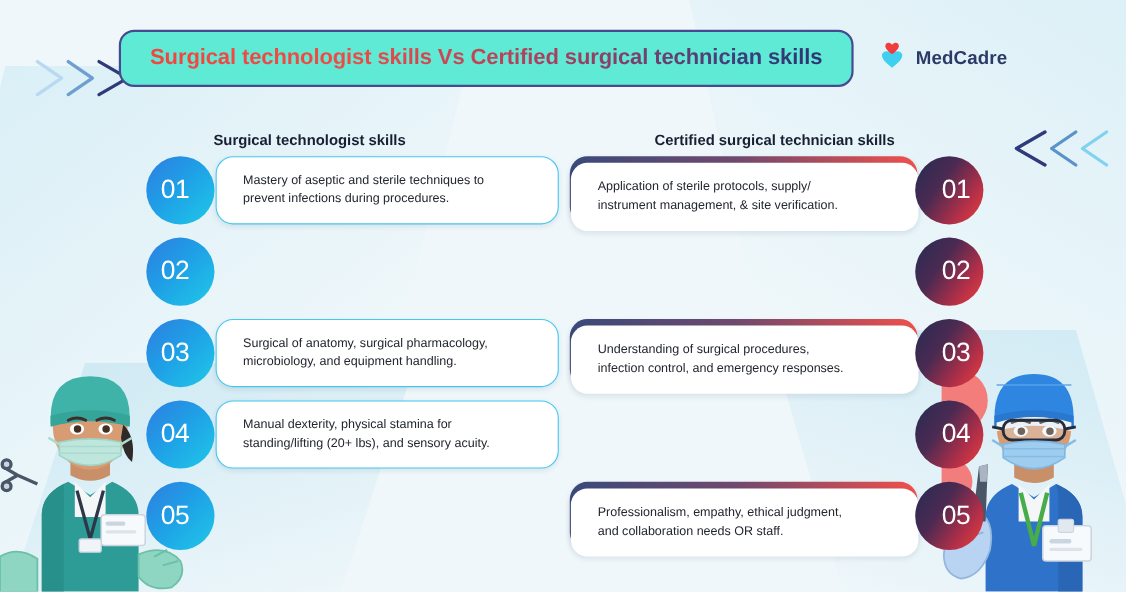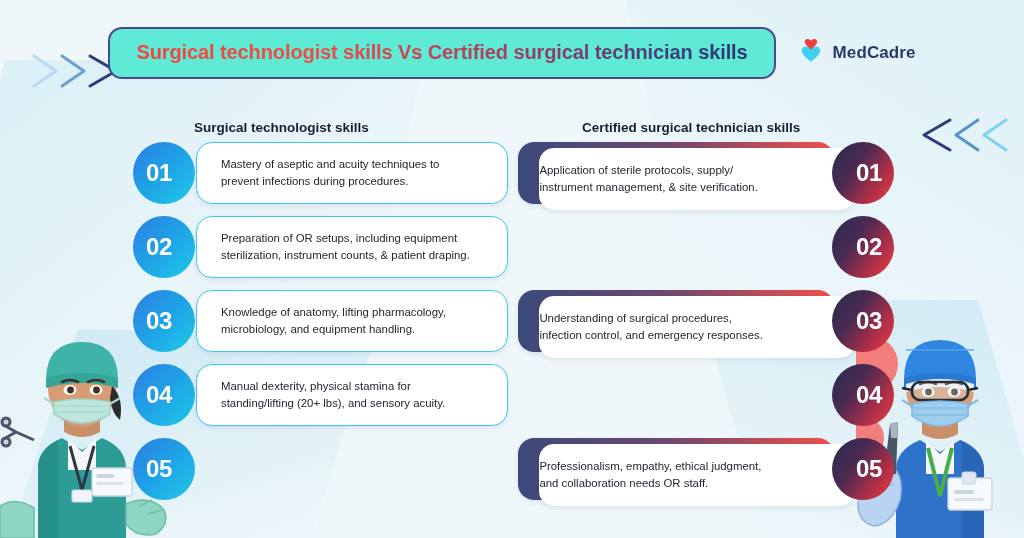--- a/index.html
+++ b/index.html
@@ -59,21 +59,21 @@
   .brand { display:flex; align-items:center; gap:9px; }
   .brand-name { font-size:17px; font-weight:bold; color:#2b3a67; letter-spacing:.1px; }
 
   
   .col-heads { position:absolute; top:104px; left:0; right:0; height:20px;margin-top:16px; }
   .col-head {
     position:absolute; font-size:13.5px; font-weight:bold; color:#181f33;
     white-space:nowrap;
   }
   .col-head.left  { left:194px; }
-  .col-head.right { left:582px; }
+  .col-head.right { left:595px; }
 
   
   .rows { position:absolute; top:136px; left:0; right:0; }
   .row { position:relative; height:74px; }
 
   .card {
     position:absolute; top:6px; height:62px;
     background:#ffffff; border-radius:16px;
     display:flex; align-items:center;
     box-shadow:0 2px 5px rgba(40,70,110,.10);
@@ -85,37 +85,37 @@
 
   
   .card.left {
     left:196px; width:312px;
     border:1.4px solid #43c8f0;
     padding-left:24px; padding-right:12px;
   }
   .badge {
     position:absolute; top:0; width:62px; height:62px; border-radius:50%;
     display:flex; align-items:center; justify-content:center;
-    color:#fff; font-size:24px; font-weight:bold; letter-spacing:-.4px;
+    color:#fff; font-size:24px; font-weight:normal; letter-spacing:-.4px;
   }
   .badge.left {
     left:133px; top:6px;
     background: linear-gradient(135deg,#2f7de1 0%, #1f9fe6 45%, #1fc9e8 100%);
     z-index:2;
   }
   .badge.left span { position:relative; left:-5px; }
   .card.right-wrap {
     position:absolute; left:518px; top:6px; width:316px; height:62px;
     border-radius:16px; padding:1.4px;
     background: linear-gradient(90deg,#3a4a7a 0%, #70496e 48%, #f0504b 100%);
     box-shadow:0 2px 5px rgba(40,70,110,.10);
   }
   .card.right-inner {
     width:100%; height:100%; background:#fff; border-radius:15px;
-    display:flex; padding-right:16px;margin-left:20px;
+    display:flex; padding-left:24px; padding-right:16px;
   }
   .badge.right {
     left:832px; top:6px;
     background: linear-gradient(125deg,#262b52 0%, #4a2a52 38%, #b02f48 72%, #ef3f3c 100%);
     z-index:2;
   }
   .badge.right span { position:relative; left:6px; }
 
   
   .person { position:absolute; bottom:0; }
@@ -169,53 +169,49 @@
 
 <div class="col-heads">
   <div class="col-head left">Surgical technologist skills</div>
   <div class="col-head right">Certified surgical technician skills</div>
 </div>
 
 <div class="rows">
 
   <div class="row">
     <div class="card left">
-      <div class="card-text">Mastery of aseptic and acuity techniques to
+      <div class="card-text">Mastery of aseptic and sterile techniques to
 prevent infections during procedures.</div>
     </div>
     <div class="badge left">
       <span>01</span>
     </div>
     <div class="card right-wrap">
       <div class="card right-inner">
         <div class="card-text">Application of sterile protocols, supply/
 instrument management, &amp; site verification.</div>
       </div>
     </div>
     <div class="badge right">
       <span>01</span>
     </div>
   </div>
 
   <div class="row">
+    <div class="badge left">
+      <span>02</span>
+    </div>
+    <div class="badge right">
+      <span>02</span>
+    </div>
+  </div>
+
+  <div class="row">
     <div class="card left">
-      <div class="card-text">Preparation of OR setups, including equipment
-sterilization, instrument counts, &amp; patient draping.</div>
-    </div>
-    <div class="badge left">
-      <span>02</span>
-    </div>
-    <div class="badge right">
-      <span>02</span>
-    </div>
-  </div>
-
-  <div class="row">
-    <div class="card left">
-      <div class="card-text">Knowledge of anatomy, lifting pharmacology,
+      <div class="card-text">Surgical of anatomy, surgical pharmacology,
 microbiology, and equipment handling.</div>
     </div>
     <div class="badge left">
       <span>03</span>
     </div>
     <div class="card right-wrap">
       <div class="card right-inner">
         <div class="card-text">Understanding of surgical procedures,
 infection control, and emergency responses.</div>
       </div>

